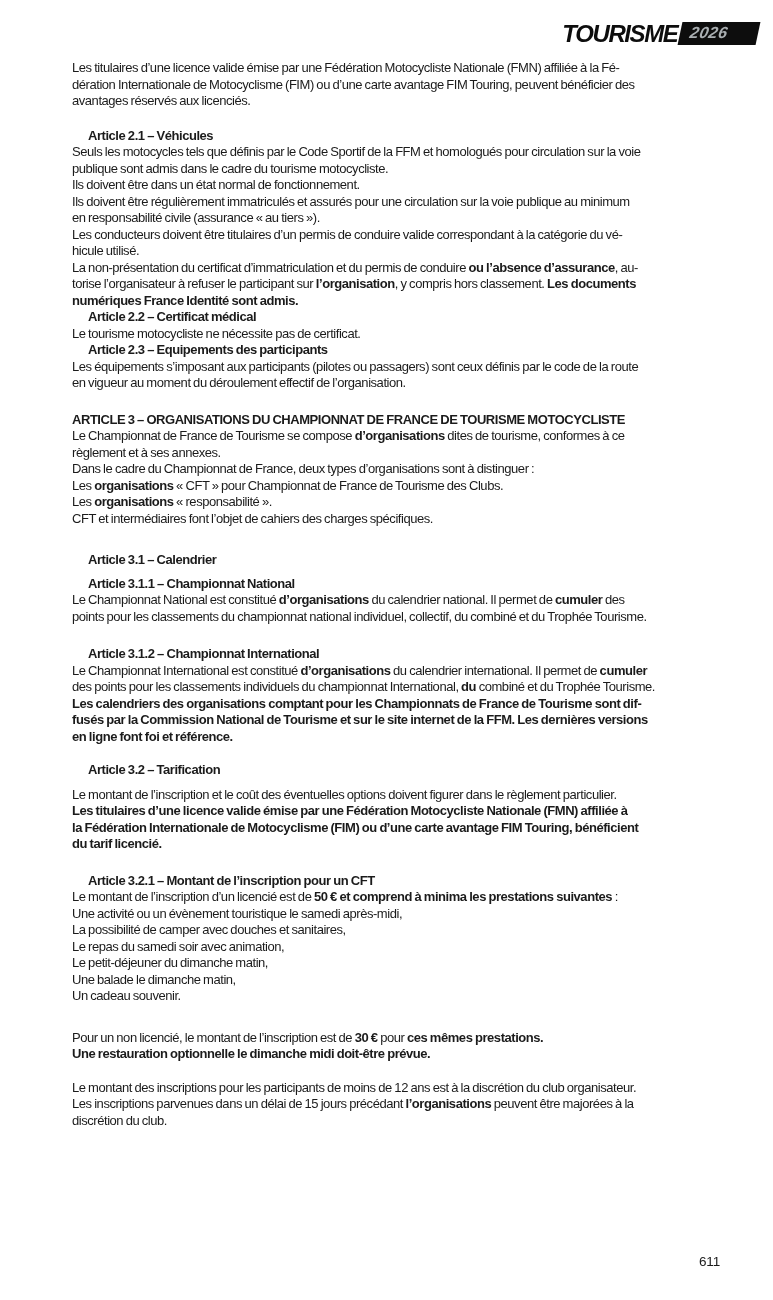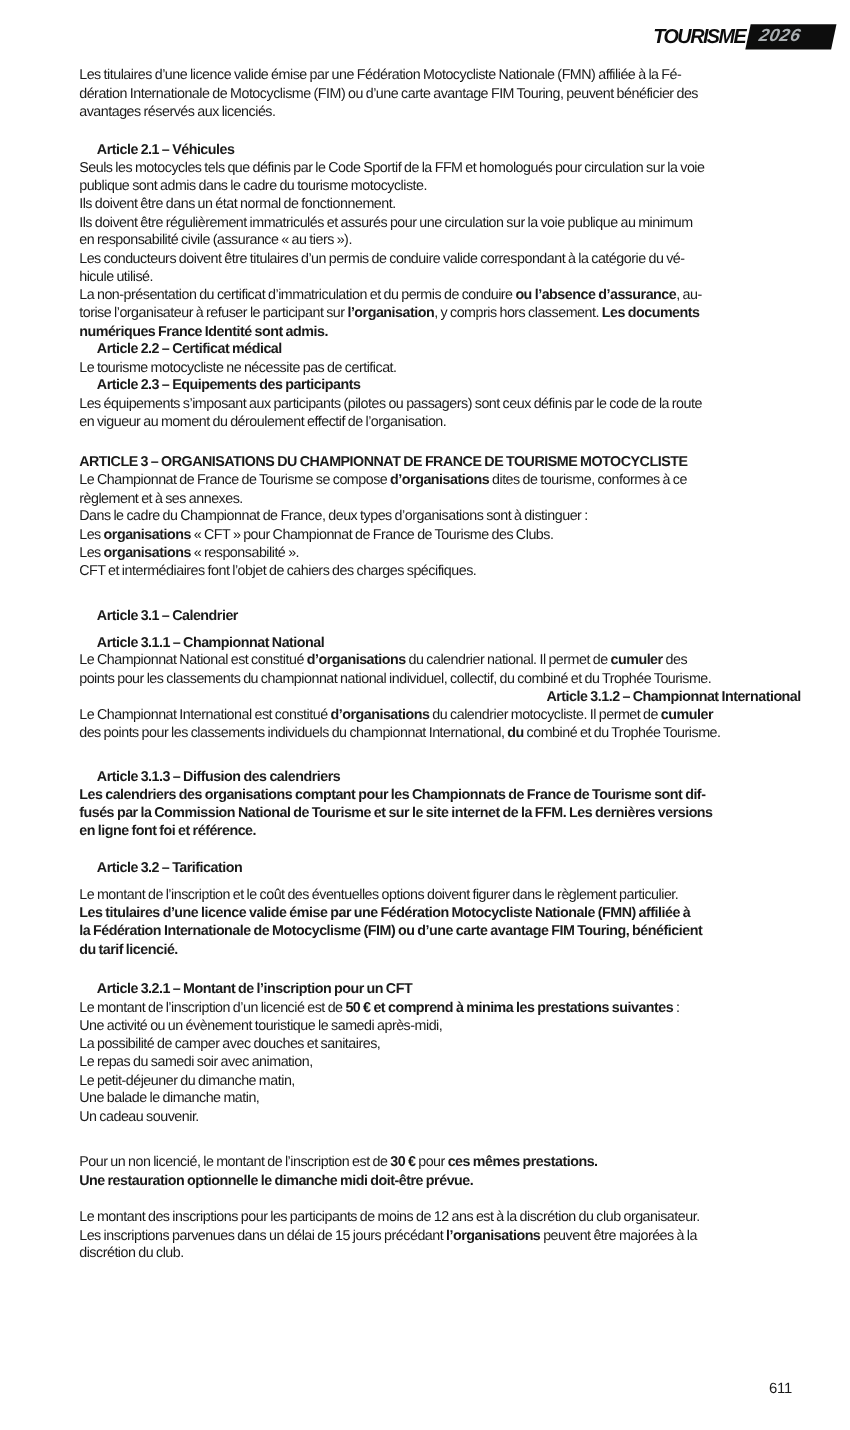--- a/index.html
+++ b/index.html
@@ -11,21 +11,21 @@
     color:#1b1b1b;
     overflow:hidden;
   }
   
   .logo-row{
     position:absolute;top:22px;right:11px;
     display:flex;align-items:center;height:23px;
   }
   .logo-word{
     font-weight:bold;font-style:italic;
-    font-size:18px;letter-spacing:-1.4px;
+    font-size:24px;letter-spacing:-1.4px;
     color:#0d0d0d;
     transform:scaleY(1.02);
     margin-right:3px;
     white-space:nowrap;
   }
   .logo-year-box{
     display:inline-block;
     background:#0d0d0d;
     transform:skewX(-12deg);
     padding:2px 30px 3px 10px;
@@ -93,24 +93,23 @@
       <div class="block p"><span>Le Championnat de France de Tourisme se compose </span><span class="b">d’organisations</span><span> dites de tourisme, conformes à ce
 règlement et à ses annexes.</span></div>
       <div class="block p"><span>Dans le cadre du Championnat de France, deux types d’organisations sont à distinguer :</span></div>
       <div class="block p"><span>Les </span><span class="b">organisations</span><span>  « CFT » pour Championnat de France de Tourisme des Clubs.</span></div>
       <div class="block p"><span>Les </span><span class="b">organisations</span><span> « responsabilité ».</span></div>
       <div class="block p"><span>CFT et intermédiaires font l’objet de cahiers des charges spécifiques.</span></div>
       <div class="block h2" style="margin-top: 25px;"><span>Article 3.1 – Calendrier</span></div>
       <div class="block h3" style="margin-top: 7px;"><span>Article 3.1.1 – Championnat National</span></div>
       <div class="block p"><span>Le Championnat National est constitué </span><span class="b">d’organisations</span><span> du calendrier national. Il permet de </span><span class="b">cumuler</span><span> des
 points pour les classements du championnat national individuel, collectif, du combiné et du Trophée Tourisme.</span></div>
-      <div class="block h3" style=" text-align: right;"><span>Article 3.1.2 – Championnat International</span></div>
-      <div class="block p"><span>Le Championnat International est constitué </span><span class="b">d’organisations</span><span> du calendrier motocycliste. Il permet de </span><span class="b">cumuler</span><span>
+      <div class="block h3" style="margin-top: 21px;"><span>Article 3.1.2 – Championnat International</span></div>
+      <div class="block p"><span>Le Championnat International est constitué </span><span class="b">d’organisations</span><span> du calendrier international. Il permet de </span><span class="b">cumuler</span><span>
 des points pour les classements individuels du championnat International, </span><span class="b">du</span><span> combiné et du Trophée Tourisme.</span></div>
-      <div class="block h3" style="margin-top: 23px;"><span>Article 3.1.3 – Diffusion des calendriers</span></div>
       <div class="block p"><span class="b">Les calendriers des organisations comptant pour les Championnats de France de Tourisme sont dif-
 fusés par la Commission National de Tourisme et sur le site internet de la FFM. Les dernières versions
 en ligne font foi et référence.</span></div>
       <div class="block h2" style="margin-top: 17px;"><span>Article 3.2 – Tarification</span></div>
       <div class="block p" style="margin-top: 8px;"><span>Le montant de l’inscription et le coût des éventuelles options doivent figurer dans le règlement particulier.</span></div>
       <div class="block p"><span class="b">Les titulaires d’une licence valide émise par une Fédération Motocycliste Nationale (FMN) affiliée à
 la Fédération Internationale de Motocyclisme (FIM) ou d’une carte avantage FIM Touring, bénéficient
 du tarif licencié.</span></div>
       <div class="block h3" style="margin-top: 20px;"><span>Article 3.2.1 – Montant de l’inscription pour un CFT</span></div>
       <div class="block p"><span>Le montant de l’inscription d’un licencié est de </span><span class="b">50 € et comprend à minima les prestations suivantes</span><span> :</span></div>

